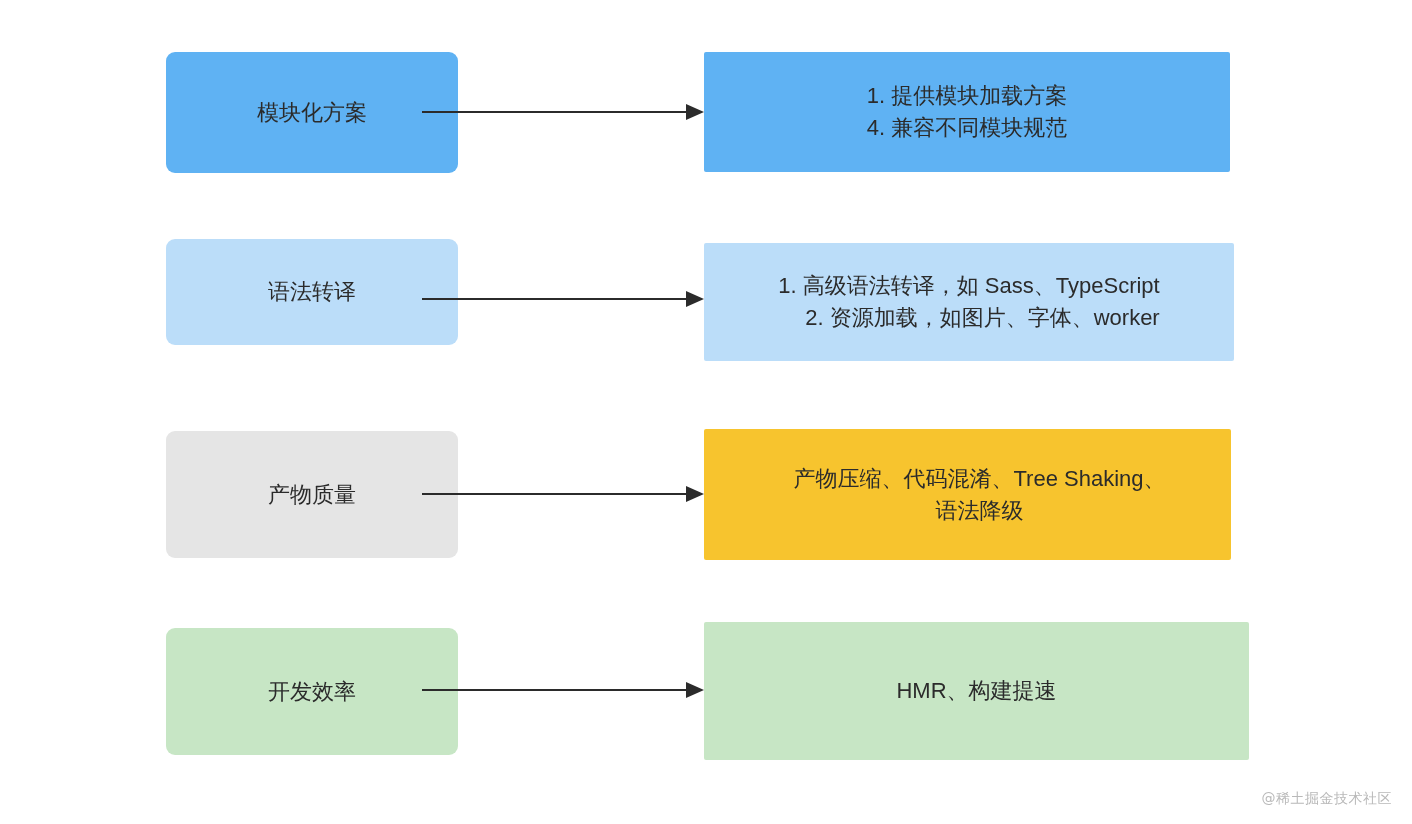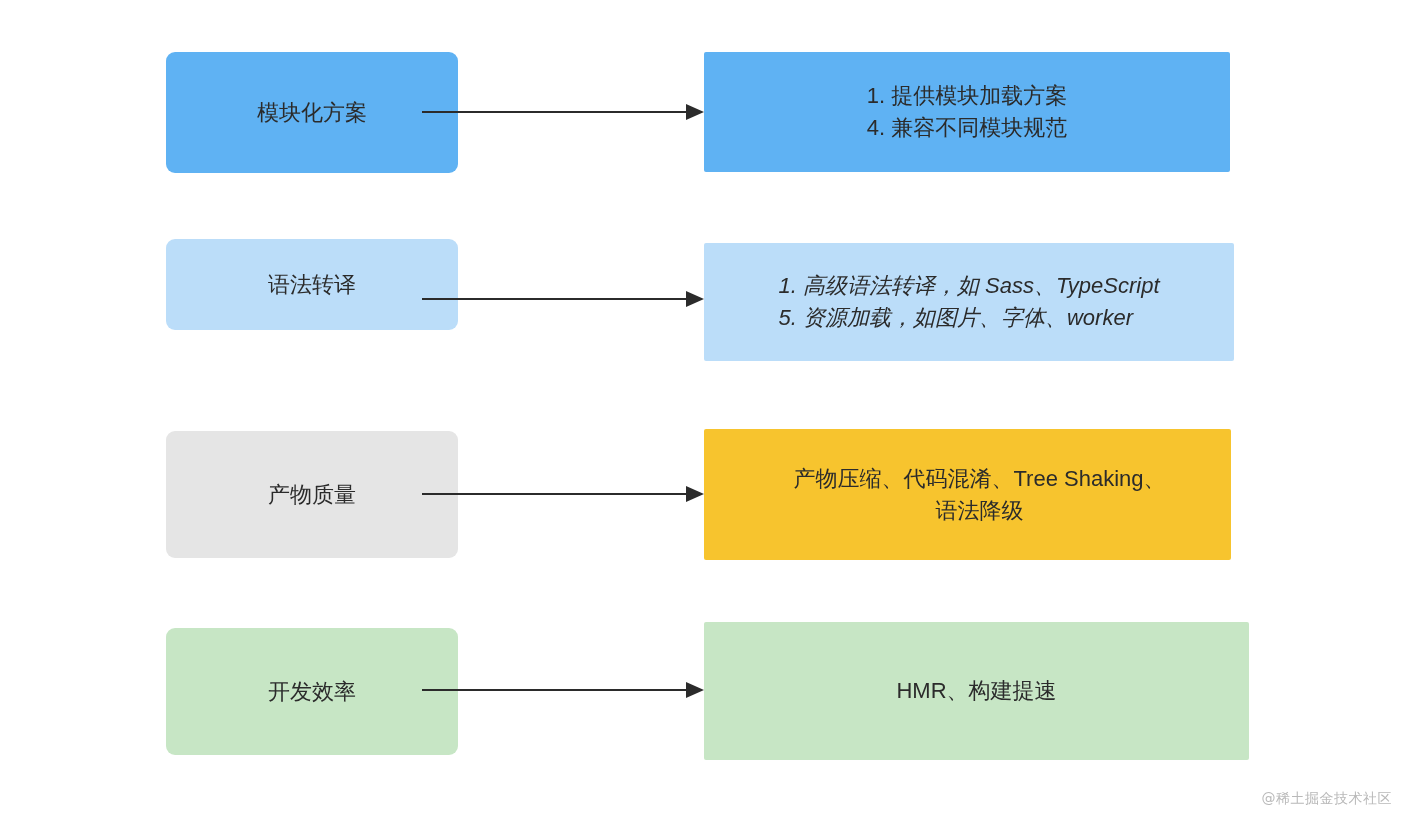--- a/index.html
+++ b/index.html
@@ -44,21 +44,21 @@
   }
   .box-inner {
     white-space: pre-line;
     padding: 0 14px;
   }
   .box-right .box-inner {
     text-align: center;
   }
   .list-line {
     display: block;
-    text-align: left;
+    text-align: right;
   }
   .center-line {
     display: block;
     text-align: center;
   }
   .connector {
     position: absolute;
     height: 24px;
     overflow: visible;
   }
@@ -80,25 +80,25 @@
     <div class="box box-left" style="top: 52px; height: 121px; background: rgb(95, 178, 243);">
       <div class="box-inner">模块化方案</div>
     </div>
     <div class="box box-right" style="top: 52px; left: 704px; width: 526px; height: 120px; background: rgb(95, 178, 243);">
       <div class="box-inner"><span class="list-line">1. 提供模块加载方案</span><span class="list-line">4. 兼容不同模块规范</span></div>
     </div>
     <div class="connector" style="left: 422px; top: 100px; width: 282px;"><svg width="282" height="24" viewBox="0 0 282 24">
         <line x1="0" y1="12" x2="265" y2="12" stroke="#2b2b2b" stroke-width="2"></line>
         <polygon points="264,4 282,12 264,20" fill="#2b2b2b"></polygon>
       </svg></div>
-    <div class="box box-left" style="top: 239px; height: 91px; background: rgb(187, 221, 249);">
+    <div class="box box-left" style="top: 239px; height: 106px; background: rgb(187, 221, 249);">
       <div class="box-inner">语法转译</div>
     </div>
-    <div class="box box-right" style="top: 243px; left: 704px; width: 530px; height: 118px; background: rgb(187, 221, 249); font-style: italic;">
-      <div class="box-inner"><span class="list-line">1. 高级语法转译，如 Sass、TypeScript</span><span class="list-line">5. 资源加载，如图片、字体、worker</span></div>
+    <div class="box box-right" style="top: 243px; left: 704px; width: 530px; height: 118px; background: rgb(187, 221, 249);">
+      <div class="box-inner"><span class="list-line">1. 高级语法转译，如 Sass、TypeScript</span><span class="list-line">2. 资源加载，如图片、字体、worker</span></div>
     </div>
     <div class="connector" style="left: 422px; top: 287px; width: 282px;"><svg width="282" height="24" viewBox="0 0 282 24">
         <line x1="0" y1="12" x2="265" y2="12" stroke="#2b2b2b" stroke-width="2"></line>
         <polygon points="264,4 282,12 264,20" fill="#2b2b2b"></polygon>
       </svg></div>
     <div class="box box-left" style="top: 431px; height: 127px; background: #e5e5e5;">
       <div class="box-inner">产物质量</div>
     </div>
     <div class="box box-right" style="top: 429px; left: 704px; width: 527px; height: 131px; background: rgb(247, 196, 46); padding-left: 24px;">
       <div class="box-inner"><span class="center-line">产物压缩、代码混淆、Tree Shaking、</span><span class="center-line">语法降级</span></div>

